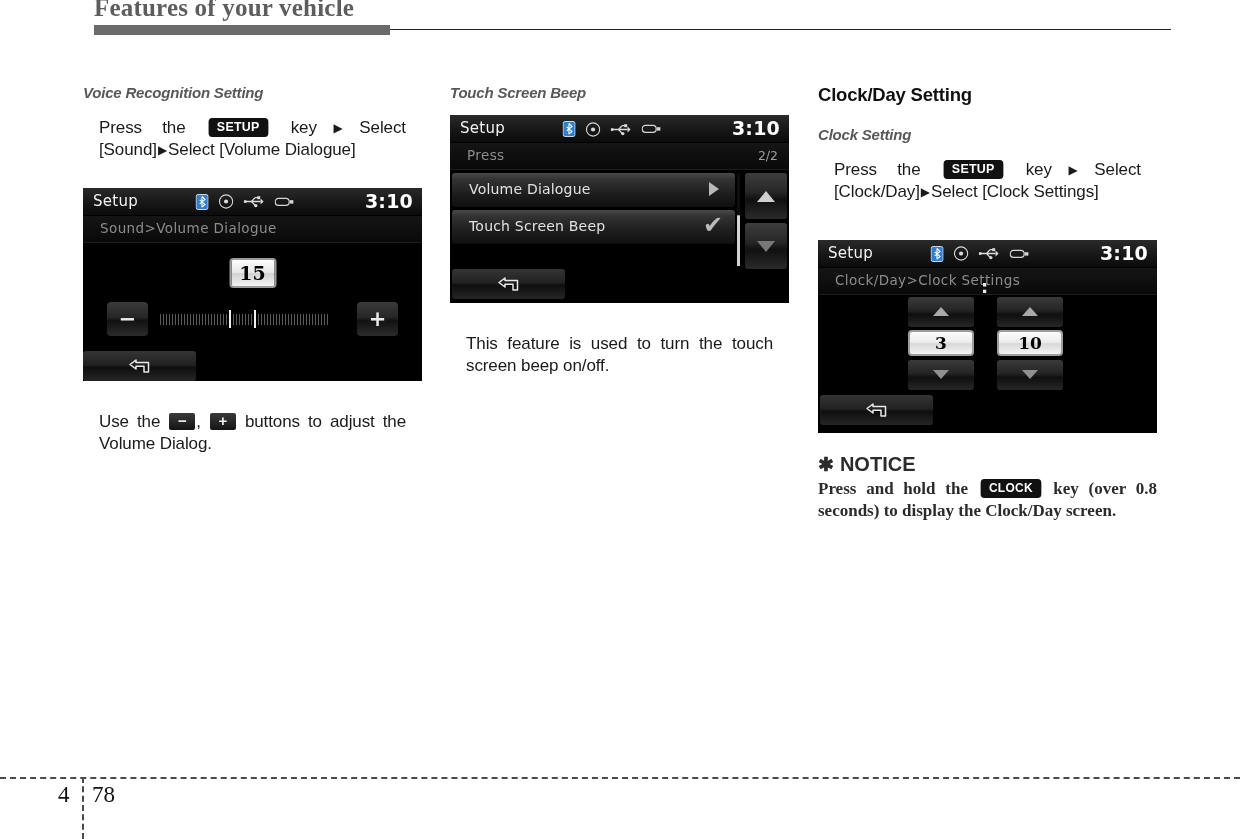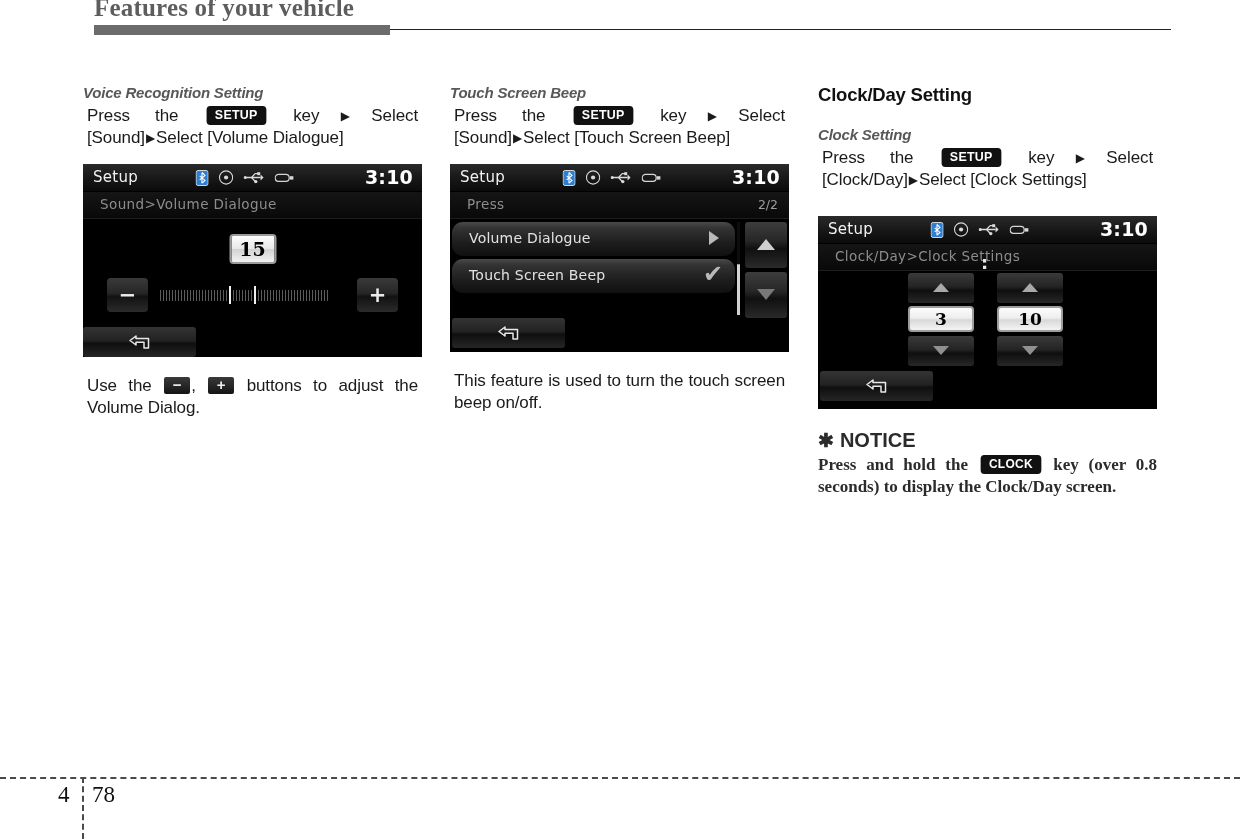--- a/index.html
+++ b/index.html
@@ -72,21 +72,21 @@
     font-weight: bold;
     color: #111;
     margin: 0;
     letter-spacing: -0.2px;
   }
   .body-text {
     font-size: 17px;
     color: #1a1a1a;
     line-height: 1.32;
     text-align: justify;
-    margin: 4px;
+    margin: 16px;
     letter-spacing: -0.1px;
   }
   .spacer-10 { height: 10px; }
   .spacer-14 { height: 14px; }
   .spacer-20 { height: 20px; }
 
   
   .key-badge {
     display: inline-block;
     background: #111111;
@@ -248,21 +248,21 @@
   .back-btn.b2 { bottom: 4px; left: 2px; width: 113px; }
   .back-btn.b3 { bottom: 8px; left: 2px; width: 113px; }
 
   
   .list-row {
     position: absolute;
     left: 2px;
     width: 283px;
     height: 34px;
     background: linear-gradient(to bottom, #4a4a4a 0%, #333 18%, #1d1d1d 62%, #101010 100%);
-    border-radius: 11px;
+    border-radius: 3px;
   }
   .list-row-label {
     position: absolute;
     left: 17px;
     top: 8px;
     color: #e2e2e2;
     font-size: 14px;
     letter-spacing: 0.2px;
   }
   .row-arrow {
@@ -592,25 +592,20 @@
     <span class="mini-key"><span class="glyph">−</span></span><span>,</span>
     <span class="mini-key"><span class="glyph">+</span></span>
     <span>buttons to adjust the Volume Dialog.</span>
   </p>
 </div>
 
 <div class="col col-2">
 
   <div class="sub-head">Touch Screen Beep</div>
 
-  <p class="body-text">
-    <span>Press the</span>
-    <span class="key-badge">SETUP</span>
-    <span>key</span><span class="arrow-sep">▶</span><span>Select [Sound]</span><span class="arrow-sep">▶</span><span>Select [Touch Screen Beep]</span>
-  </p>
 
   <div class="spacer-10"></div>
 
   <div class="screen screen-2">
     <div class="status-bar">
       <div class="status-title">Setup</div>
       <div class="status-icons">
         <svg class="ic" width="13" height="16" viewBox="0 0 13 16">
           <rect x="0.5" y="0.5" width="12" height="15" rx="2" fill="#2f7fd0" stroke="#cfd9e4"></rect>
           <path d="M6.4 2.5 L9.4 5.4 L4.1 9.9 M6.4 13.2 L6.4 2.5 M4.1 5.9 L9.4 10.4 L6.4 13.2" stroke="#ffffff" stroke-width="1.1" fill="none"></path>

